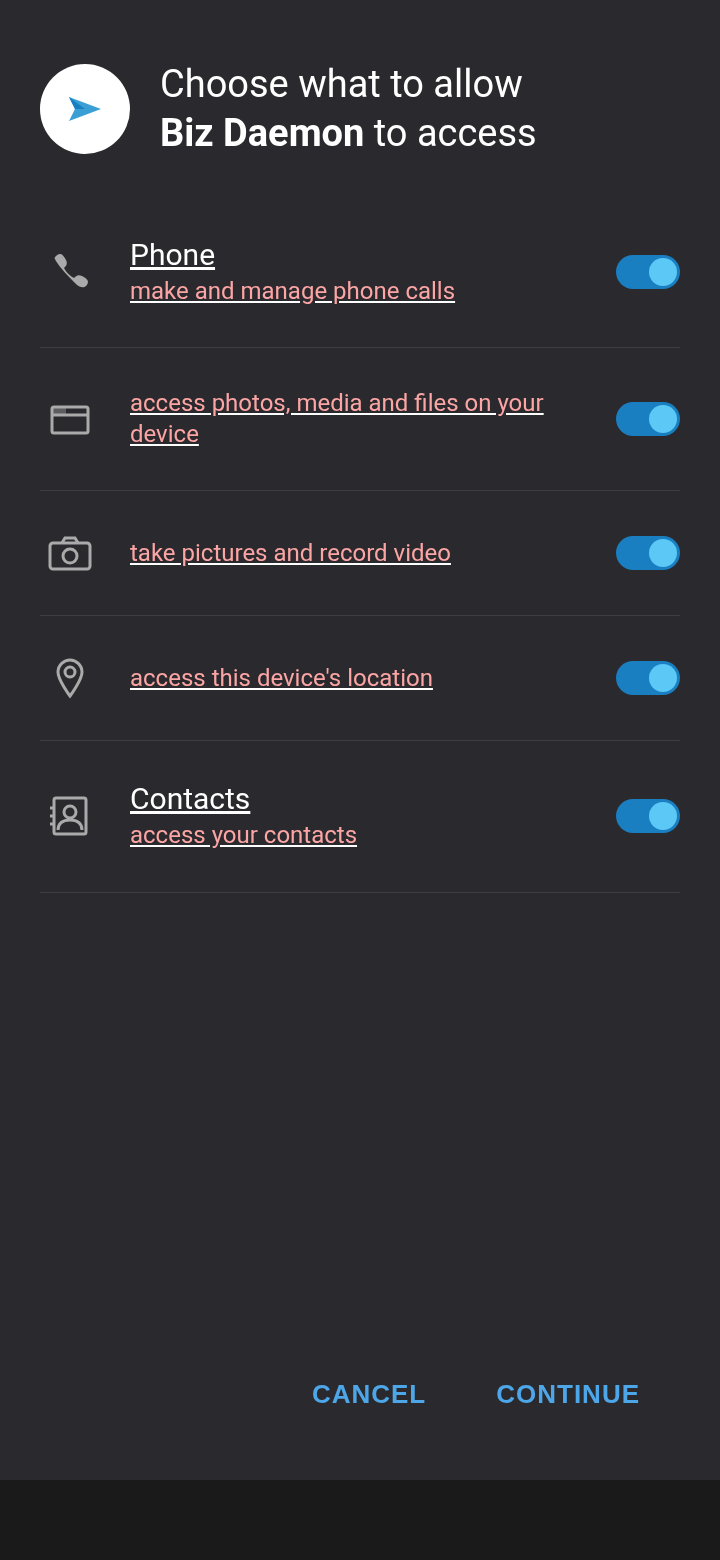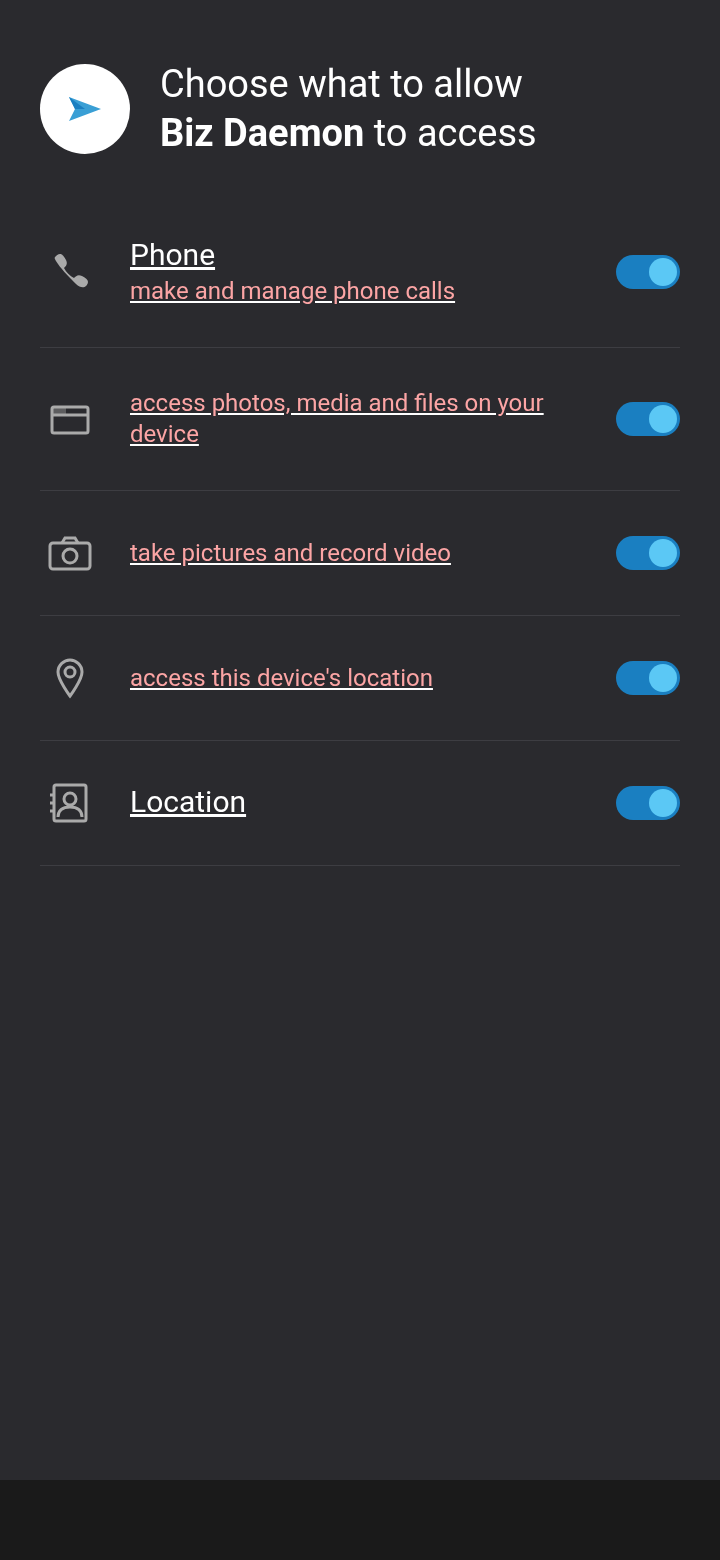--- a/index.html
+++ b/index.html
@@ -252,27 +252,32 @@
         <svg width="44" height="44" viewBox="0 0 44 44" fill="none" xmlns="http://www.w3.org/2000/svg">
           <rect x="6" y="4" width="32" height="36" rx="2" stroke="#aaaaaa" stroke-width="3" fill="none"></rect>
           <circle cx="22" cy="18" r="6" stroke="#aaaaaa" stroke-width="3" fill="none"></circle>
           <path d="M10 36C10 30 14 26 22 26C30 26 34 30 34 36" stroke="#aaaaaa" stroke-width="3" fill="none"></path>
           <line x1="2" y1="14" x2="6" y2="14" stroke="#aaaaaa" stroke-width="3"></line>
           <line x1="2" y1="22" x2="6" y2="22" stroke="#aaaaaa" stroke-width="3"></line>
           <line x1="2" y1="30" x2="6" y2="30" stroke="#aaaaaa" stroke-width="3"></line>
         </svg>
       </div>
       <div class="permission-info">
-        <div class="permission-name">Location</div>
+        <div class="permission-name">Contacts</div>
+        <div class="permission-desc">access your contacts</div>
       </div>
       <div class="toggle-container">
         <div class="toggle"></div>
       </div>
     </div>
 
     <div class="divider"></div>
 
 
   </div>
 
+  <div class="footer">
+    <button class="footer-btn">CANCEL</button>
+    <button class="footer-btn">CONTINUE</button>
+  </div>
 </div>
 
 <div class="bottom-bar"></div>
 
 </body></html>

